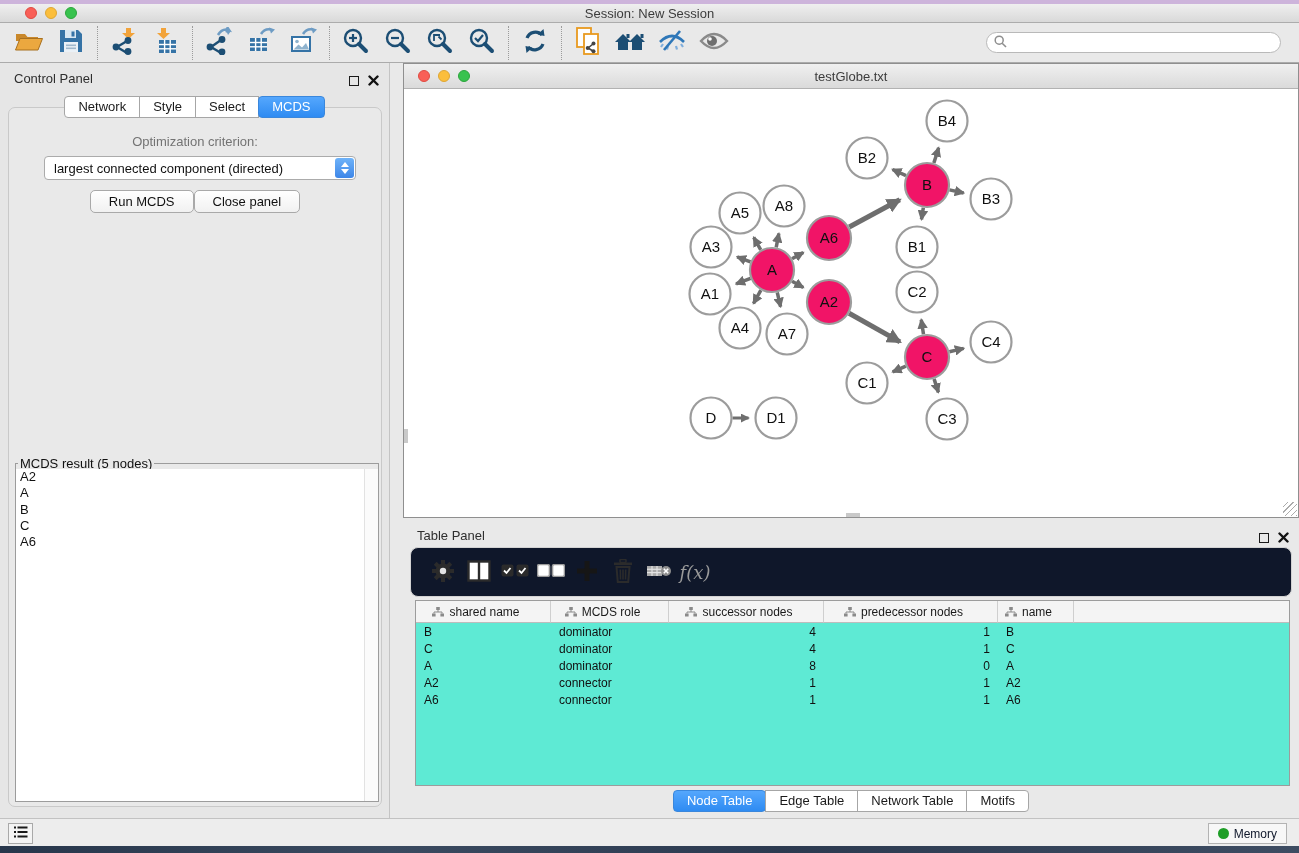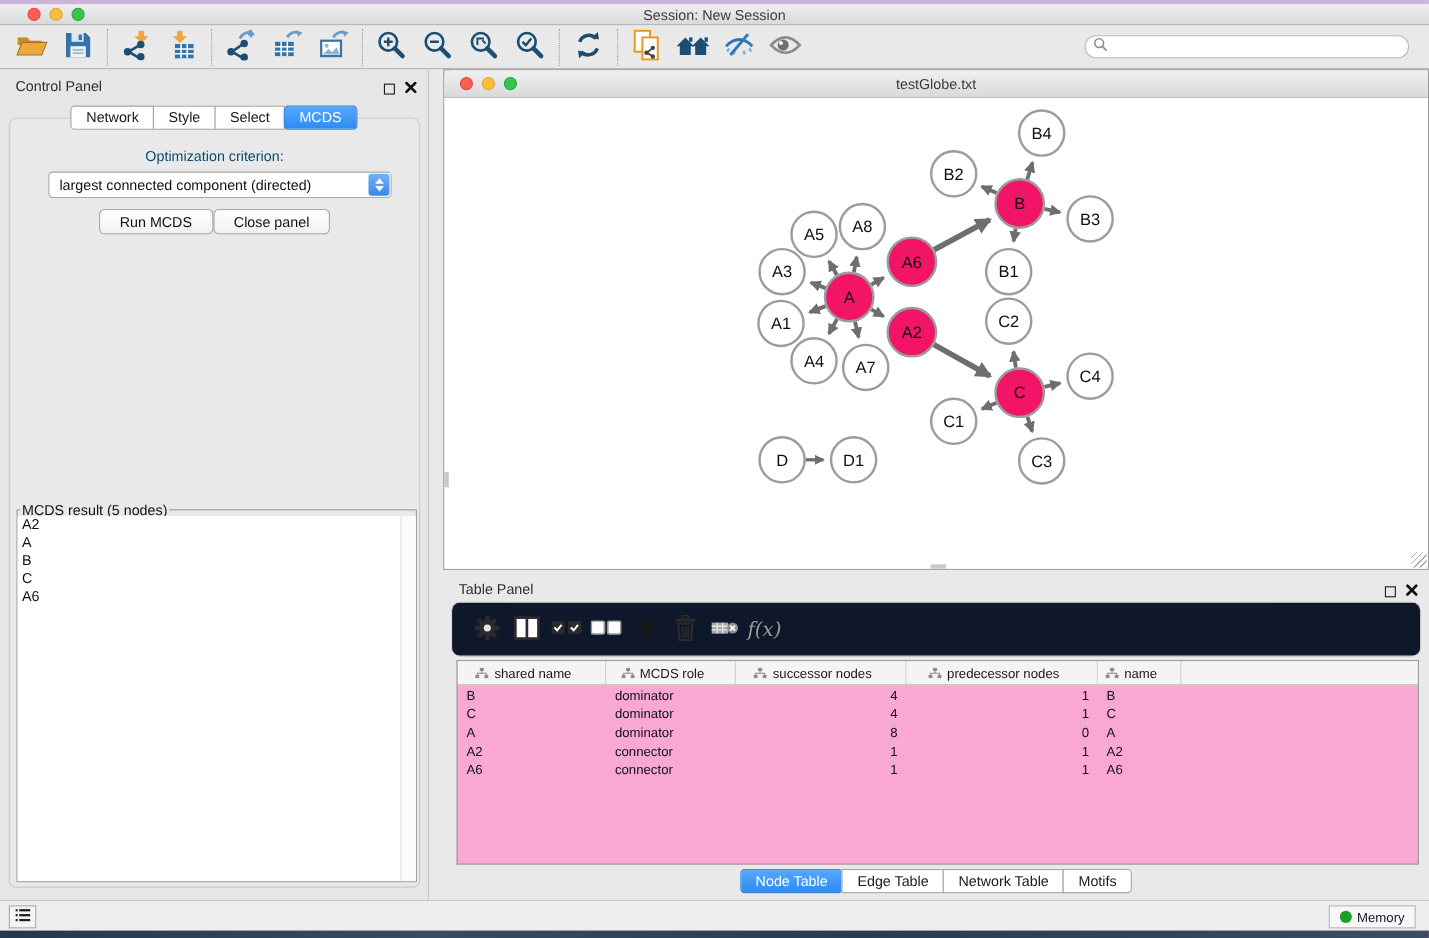--- a/index.html
+++ b/index.html
@@ -34,21 +34,21 @@
   .ph-icons { position:absolute; right:10px; top:9px; display:flex; gap:9px; align-items:center; }
   .float-ic { width:10px; height:10px; border:1.5px solid #1A1A1A; background:transparent; }
   #cp-tabs { position:absolute; left:0; right:0; top:33px; height:22px; display:flex; justify-content:center; z-index:3; }
   .seg-tab { font-size:13px; color:#1A1A1A; background:#FFFFFF; border:1px solid #A6A6A6; padding:2px 13px 3px;
     margin-left:-1px; line-height:15px; }
   .seg-tab:first-child { border-radius:4px 0 0 4px; margin-left:0; }
   .seg-tab:last-child { border-radius:0 4px 4px 0; }
   .seg-tab.active { background:linear-gradient(#55A7FD,#2E8BF2); color:#fff; border-color:#3A87DC; border-radius:4px; }
   #cp-inner { position:absolute; left:8px; right:7px; top:44px; bottom:11px; background:#E9E9E9;
     border:1px solid #C9C9C9; border-radius:7px; }
-  #opt-label { position:absolute; left:0; right:0; top:26px; text-align:center; font-size:13px; color:#0c4a6e; }
+  #opt-label { position:absolute; left:0; right:0; top:26px; text-align:center; font-size:13px; color:#737373; }
   #criterion-select { position:absolute; left:35px; width:312px; top:48px; height:24px; background:#fff;
     border:1px solid #ABABAB; border-radius:4px; display:flex; align-items:center; }
   #criterion-select .sel-text { font-size:13px; color:#111; padding-left:9px; flex:1; }
   .stepper { position:absolute; right:1px; top:1px; bottom:1px; width:19px; border-radius:3px;
     background:linear-gradient(#6FB3F9,#3D86E8); display:flex; flex-direction:column; align-items:center; justify-content:center; gap:2px; }
   .chev-up { width:0; height:0; border-left:4px solid transparent; border-right:4px solid transparent; border-bottom:5px solid #fff; }
   .chev-dn { width:0; height:0; border-left:4px solid transparent; border-right:4px solid transparent; border-top:5px solid #fff; }
   .cp-btn-row { position:absolute; left:0; right:0; top:82px; display:flex; justify-content:center; }
   .push-btn { font-size:13px; color:#111; background:linear-gradient(#FFFFFF,#F1F1F1); border:1px solid #A9A9A9;
     border-radius:5px; height:23px; padding:0 18px; }
@@ -75,21 +75,21 @@
   .scroll-mark-h { position:absolute; left:442px; bottom:0; width:14px; height:4px; background:#C9C9C9; }
   #nw-grip { position:absolute; right:1px; bottom:1px; width:14px; height:14px;
     background:repeating-linear-gradient(135deg, transparent 0 3px, #ABABAB 3px 4px); }
 
   
   #table-panel { position:absolute; left:12px; top:457px; width:896px; height:298px; background:#E9E9E9; }
   #tp-toolbar { position:absolute; left:7px; right:7px; top:27px; height:50px; background:#0f172a;
     border:1px solid #D2D2D2; border-radius:8px; display:flex; align-items:center; padding-left:14px; }
   .tp-btn { width:36px; height:36px; display:flex; align-items:center; justify-content:center; background:transparent; border:none; }
   .fx { font-family:"DejaVu Serif", serif; font-style:italic; font-size:18px; color:#9A9A9A; }
-  #data-table { position:absolute; left:12px; right:9px; top:80px; height:186px; background:#f9a8d4; border:1px solid #9C9C9C; overflow:hidden; }
+  #data-table { position:absolute; left:12px; right:9px; top:80px; height:186px; background:#5eead4; border:1px solid #9C9C9C; overflow:hidden; }
   .t-grid { display:grid; grid-template-columns:135px 118px 155px 174px 76px 1fr; }
   .th { height:22px; background:#F4F4F4; border-bottom:1px solid #BDBDBD; border-right:1px solid #CFCFCF;
     display:flex; align-items:center; justify-content:center; gap:5px; font-size:12px; color:#1A1A1A; }
   .th .tree-ic { margin-left:-14px; }
   .td { height:16px; font-size:12px; color:#111; line-height:16px; padding:0 8px; white-space:nowrap; }
   .td.al { text-align:left; } .td.ar { text-align:right; }
   .t-row { margin-top:1px; }
   #tp-tabs { position:absolute; left:0; right:0; top:270px; display:flex; justify-content:center; }
 
   

